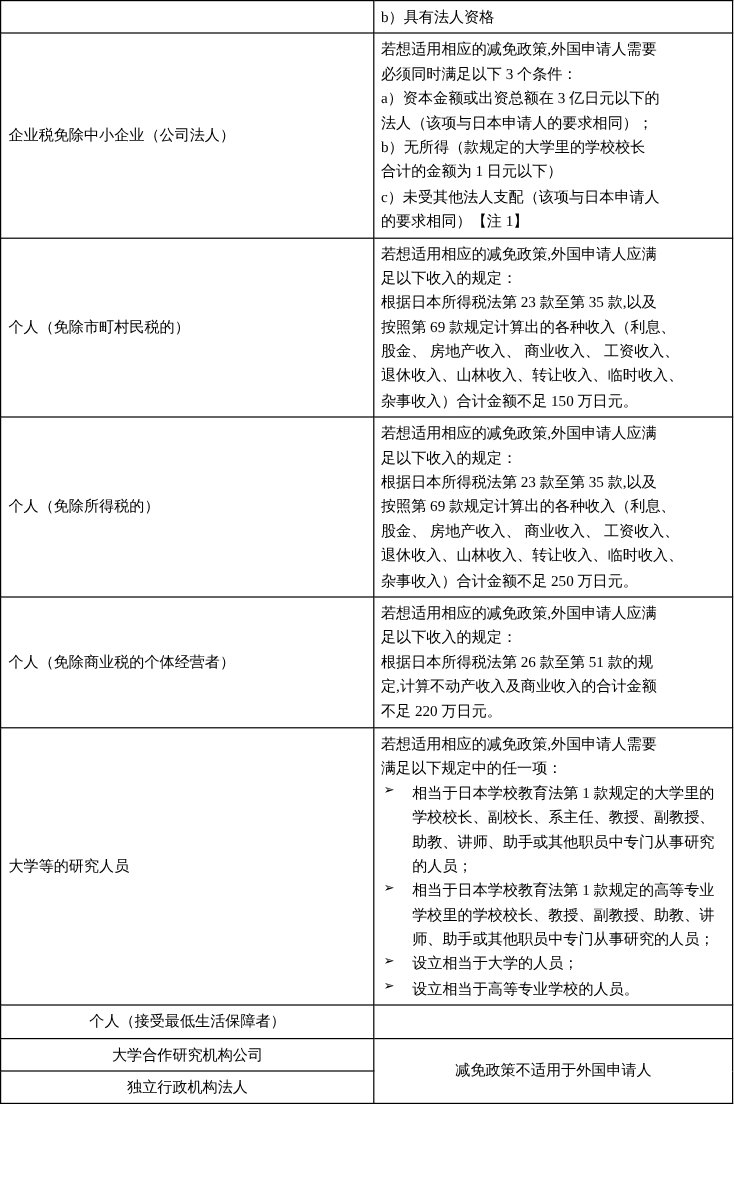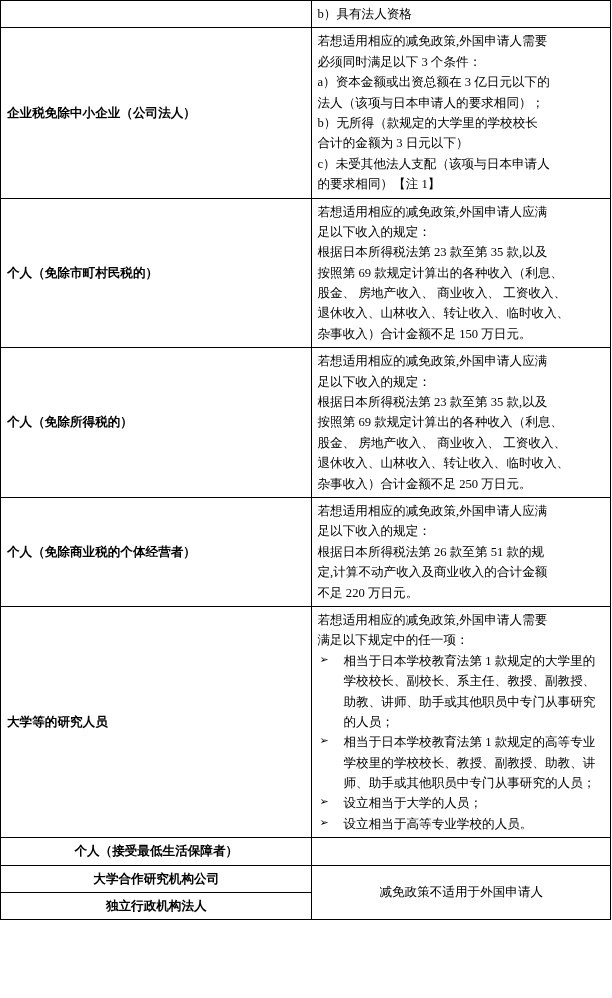--- a/index.html
+++ b/index.html
@@ -29,21 +29,20 @@
   table.doc-table td {
     border: 1px solid #000000;
     vertical-align: middle;
     padding: 3px 5px 3px 6px;
     font-size: 12.6px;
     line-height: 1.62;
     font-family: "Liberation Serif", "DejaVu Serif", serif;
   }
   td.col-left {
     width: 310px;
-    font-weight: bold;
   }
   td.col-right {
     width: 299px;
   }
   .cat-label {
     font-size: 12.6px;
     line-height: 1.5;
   }
   .desc {
     font-size: 12.6px;
@@ -111,21 +110,21 @@
         <td class="col-left">
           <span class="cat-label">企业税免除中小企业（公司法人）</span>
         </td>
         <td class="col-right top-cell">
           <div class="desc">
             <p>若想适用相应的减免政策,外国申请人需要</p>
             <p>必须同时满足以下 3 个条件：</p>
             <p>a）资本金额或出资总额在 3 亿日元以下的</p>
             <p>法人（该项与日本申请人的要求相同）；</p>
             <p>b）无所得（款规定的大学里的学校校长</p>
-            <p>合计的金额为 3 日元以下）</p>
+            <p>合计的金额为 1 日元以下）</p>
             <p>c）未受其他法人支配（该项与日本申请人</p>
             <p>的要求相同）【注 1】</p>
           </div>
         </td>
       </tr>
 
       <tr>
         <td class="col-left">
           <span class="cat-label">个人（免除市町村民税的）</span>
         </td>

